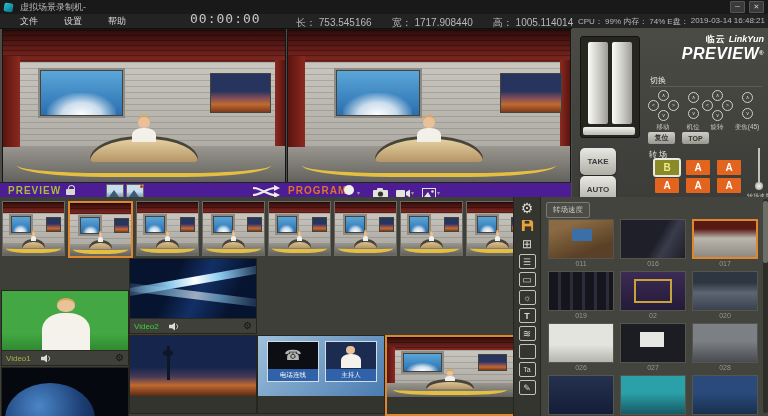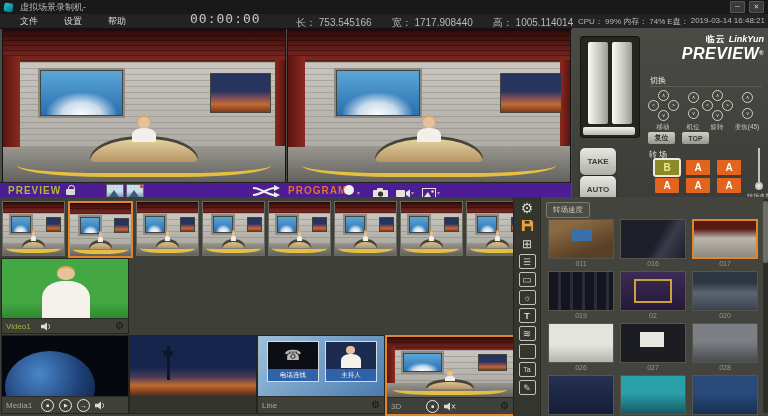--- a/index.html
+++ b/index.html
@@ -134,21 +134,21 @@
   .sv-cam{left:372px;} .sv-vcam{left:396px;} .sv-pic{left:422px;}
 
   
   .bottom-left{position:absolute;left:0;top:197px;width:513px;height:219px;background:#3e3f39;}
   .strip{position:absolute;left:2px;top:4px;display:flex;gap:3px;}
   .strip-thumb{position:relative;width:61px;height:53px;border:1px solid #6a6a62;overflow:hidden;}
   .strip-thumb.sel{border:2px solid #e0862c;}
   .src-box{position:absolute;width:126px;background:#34342f;border:1px solid #26261f;}
   .src-box.sel{border:2px solid #e0862c;}
   .r1{top:61px;height:74px;} .r2{top:138px;height:77px;}
-  .x1{left:1px;} .x2{left:129px;} .x3{left:257px;} .x4{left:385px;}
+  .x1{left:1px;margin-top:32px;} .x2{left:129px;} .x3{left:257px;} .x4{left:385px;}
   .src-thumb{position:relative;width:100%;height:59px;overflow:hidden;}
   .r2 .src-thumb{height:60px;}
   .src-label{position:relative;height:14px;background:#3f403a;border-top:1px solid #2b2b26;
     display:flex;align-items:center;padding:0 4px;gap:5px;}
   .r2 .src-label{height:16px;}
   .src-name{font-size:8px;color:#a8a8a0;min-width:30px;}
   .src-name.pv{color:#a8b040;} .src-name.pg{color:#35d435;}
   .gear{margin-left:auto;font-size:10px;color:#15150f;line-height:10px;}
   .gear::before{content:"⚙";}
   .cbtn{width:11px;height:11px;border:1px solid #ecece4;border-radius:50%;color:#ecece4;
@@ -560,20 +560,34 @@
       </div>
       <div class="src-label">
         <span class="src-name pv">Video1</span>
         <span class="spk"><svg width="11" height="9" viewBox="0 0 11 9">
               <polygon points="0,2.8 3,2.8 6,0.4 6,8.6 3,6.2 0,6.2" fill="#dcdcd4"></polygon>
               <path d="M7.5 2.2 A3 3 0 0 1 7.5 6.8" stroke="#dcdcd4" fill="none"></path>
             </svg></span>
         <span class="gear"></span>
       </div>
     </div>
+    <div class="src-box r1 x2">
+      <div class="src-thumb tv2">
+        <div class="streak s1"></div>
+          <div class="streak s2"></div>
+      </div>
+      <div class="src-label">
+        <span class="src-name pg">Video2</span>
+        <span class="spk"><svg width="11" height="9" viewBox="0 0 11 9">
+              <polygon points="0,2.8 3,2.8 6,0.4 6,8.6 3,6.2 0,6.2" fill="#dcdcd4"></polygon>
+              <path d="M7.5 2.2 A3 3 0 0 1 7.5 6.8" stroke="#dcdcd4" fill="none"></path>
+            </svg></span>
+        <span class="gear"></span>
+      </div>
+    </div>
 
     <div class="src-box r2 x1">
       <div class="src-thumb tm1">
           <div class="globe"></div>
         </div>
       <div class="src-label">
         <span class="src-name">Media1</span>
         <span class="cbtn stop"></span>
         <span class="cbtn play"></span>
         <span class="cbtn next"></span>
@@ -594,52 +608,39 @@
         <div class="lbox ph">
           <span class="glyph">☎</span>
           <span class="cap">电话连线</span>
         </div>
         <div class="lbox ho">
           <span class="mini-head"></span>
           <span class="mini-body"></span>
           <span class="cap">主持人</span>
         </div>
       </div>
-      <div class="src-label">
-        <span class="src-name">Line</span>
-        <span class="gear"></span>
-      </div>
     </div>
     <div class="src-box r2 x4 sel">
       <div class="src-thumb">
         <div class="scene">
             <div class="sc-wall"></div>
             <div class="sc-ceiling"></div>
             <div class="sc-pillar-l"></div>
             <div class="sc-screen-l">
               <div class="sc-cloud"></div>
             </div>
             <div class="sc-screen-r"></div>
             <div class="sc-floor"></div>
             <div class="sc-arc"></div>
             <div class="sc-desk"></div>
             <div class="sc-anchor">
               <div class="sc-head"></div>
               <div class="sc-body"></div>
             </div>
           </div>
-      </div>
-      <div class="src-label">
-        <span class="src-name">3D</span>
-        <span class="cbtn stop"></span>
-        <span class="spk"><svg width="12" height="9" viewBox="0 0 12 9">
-              <polygon points="0,2.8 3,2.8 6,0.4 6,8.6 3,6.2 0,6.2" fill="#dcdcd4"></polygon>
-              <path d="M8 2.5 L11 6.5 M11 2.5 L8 6.5" stroke="#dcdcd4"></path>
-            </svg></span>
-        <span class="gear"></span>
       </div>
     </div>
   </div>
 
   <div class="bottom-right">
     <div class="toolcol">
       <div class="tool ti-gear"></div>
       <div class="tool">
         <svg width="13" height="13" viewBox="0 0 14 14">
             <path d="M1 1 h10 l2 2 v10 H1 Z" fill="#e8a33d"></path>

